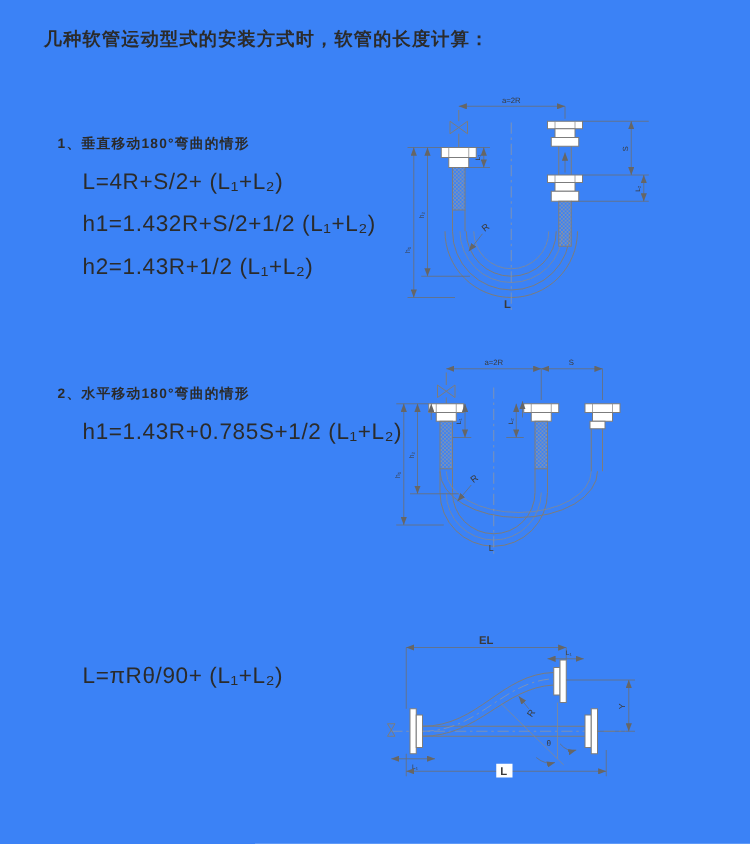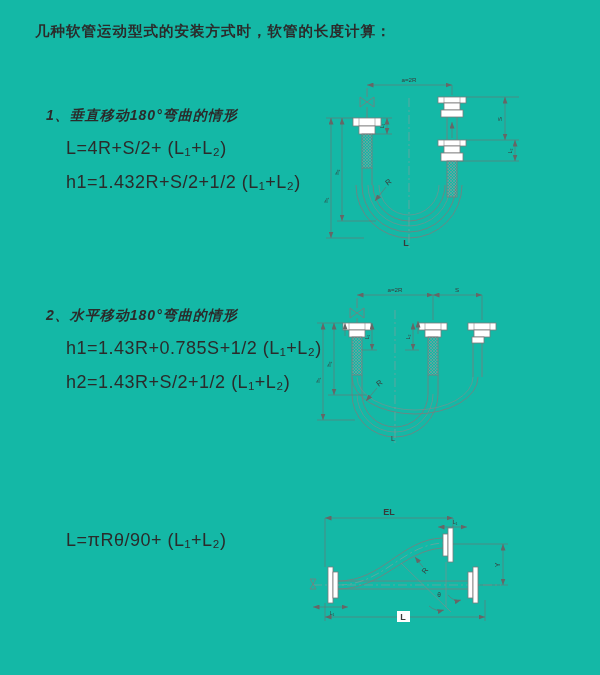--- a/index.html
+++ b/index.html
@@ -1,26 +1,26 @@
 <!DOCTYPE html>
 <html><head>
 <meta charset="utf-8">
 <style>
   html,body{margin:0;padding:0;}
   body{
     width:600px;height:675px;background:#ffffff;position:relative;overflow:hidden;
     font-family:"Liberation Sans","DejaVu Sans",sans-serif;color:#2b2b2b;
   }
-  .page{position:absolute;left:0;top:0;width:600px;height:675px;background:#14b8a6;}
+  .page{position:absolute;left:0;top:0;width:600px;height:675px;background:#3b82f6;}
   .title{
     position:absolute;left:35px;top:22px;font-size:14.5px;font-weight:bold;
     letter-spacing:1px;white-space:nowrap;
   }
   .sec{position:absolute;left:46px;white-space:nowrap;}
-  .sec-heading{font-size:14px;font-weight:bold;letter-spacing:1px;font-style:italic;}
+  .sec-heading{font-size:11px;font-weight:bold;letter-spacing:1px;}
   .formula{font-size:18px;letter-spacing:.5px;margin:13px 0 0 20px;}
   .diag{position:absolute;}
   svg text{fill:#3a3a3a;font-family:"Liberation Sans","DejaVu Sans",sans-serif;}
   svg .ln{stroke:#7c7c7c;stroke-width:.8;fill:none;}
   svg .thin{stroke:#8a8a8a;stroke-width:.6;fill:none;}
   svg .dim{stroke:#6e6e6e;stroke-width:.6;fill:none;}
   svg .cl{stroke:#9a9a9a;stroke-width:.55;fill:none;stroke-dasharray:9 3 2 3;}
   svg .part{stroke:#7c7c7c;stroke-width:.8;fill:#ffffff;}
   svg .braid{stroke:#7c7c7c;stroke-width:.8;}
 </style>
@@ -28,26 +28,26 @@
 <body>
 
 <div class="page">
 
   <div class="title">几种软管运动型式的安装方式时，软管的长度计算：</div>
 
   <div class="sec" style="top:107px">
     <div class="sec-heading">1、垂直移动180°弯曲的情形</div>
     <div class="formula">L=4R+S/2+ (L₁+L₂)</div>
     <div class="formula">h1=1.432R+S/2+1/2 (L₁+L₂)</div>
+    <div class="formula">h2=1.43R+1/2 (L₁+L₂)</div>
   </div>
 
   <div class="sec" style="top:307px">
     <div class="sec-heading">2、水平移动180°弯曲的情形</div>
     <div class="formula">h1=1.43R+0.785S+1/2 (L₁+L₂)</div>
-    <div class="formula">h2=1.43R+S/2+1/2 (L₁+L₂)</div>
   </div>
 
   <div class="sec" style="top:517px">
     <div class="formula">L=πRθ/90+ (L₁+L₂)</div>
   </div>
 
   <svg class="diag" style="left:316px;top:70px" width="210" height="185" viewBox="0 0 210 185">
     <defs>
       <marker id="a1" markerUnits="userSpaceOnUse" markerWidth="7" markerHeight="5" refX="6.5" refY="2.5" orient="auto-start-reverse">
         <path d="M0,0 L6.5,2.5 L0,5 Z" fill="#666"></path>

